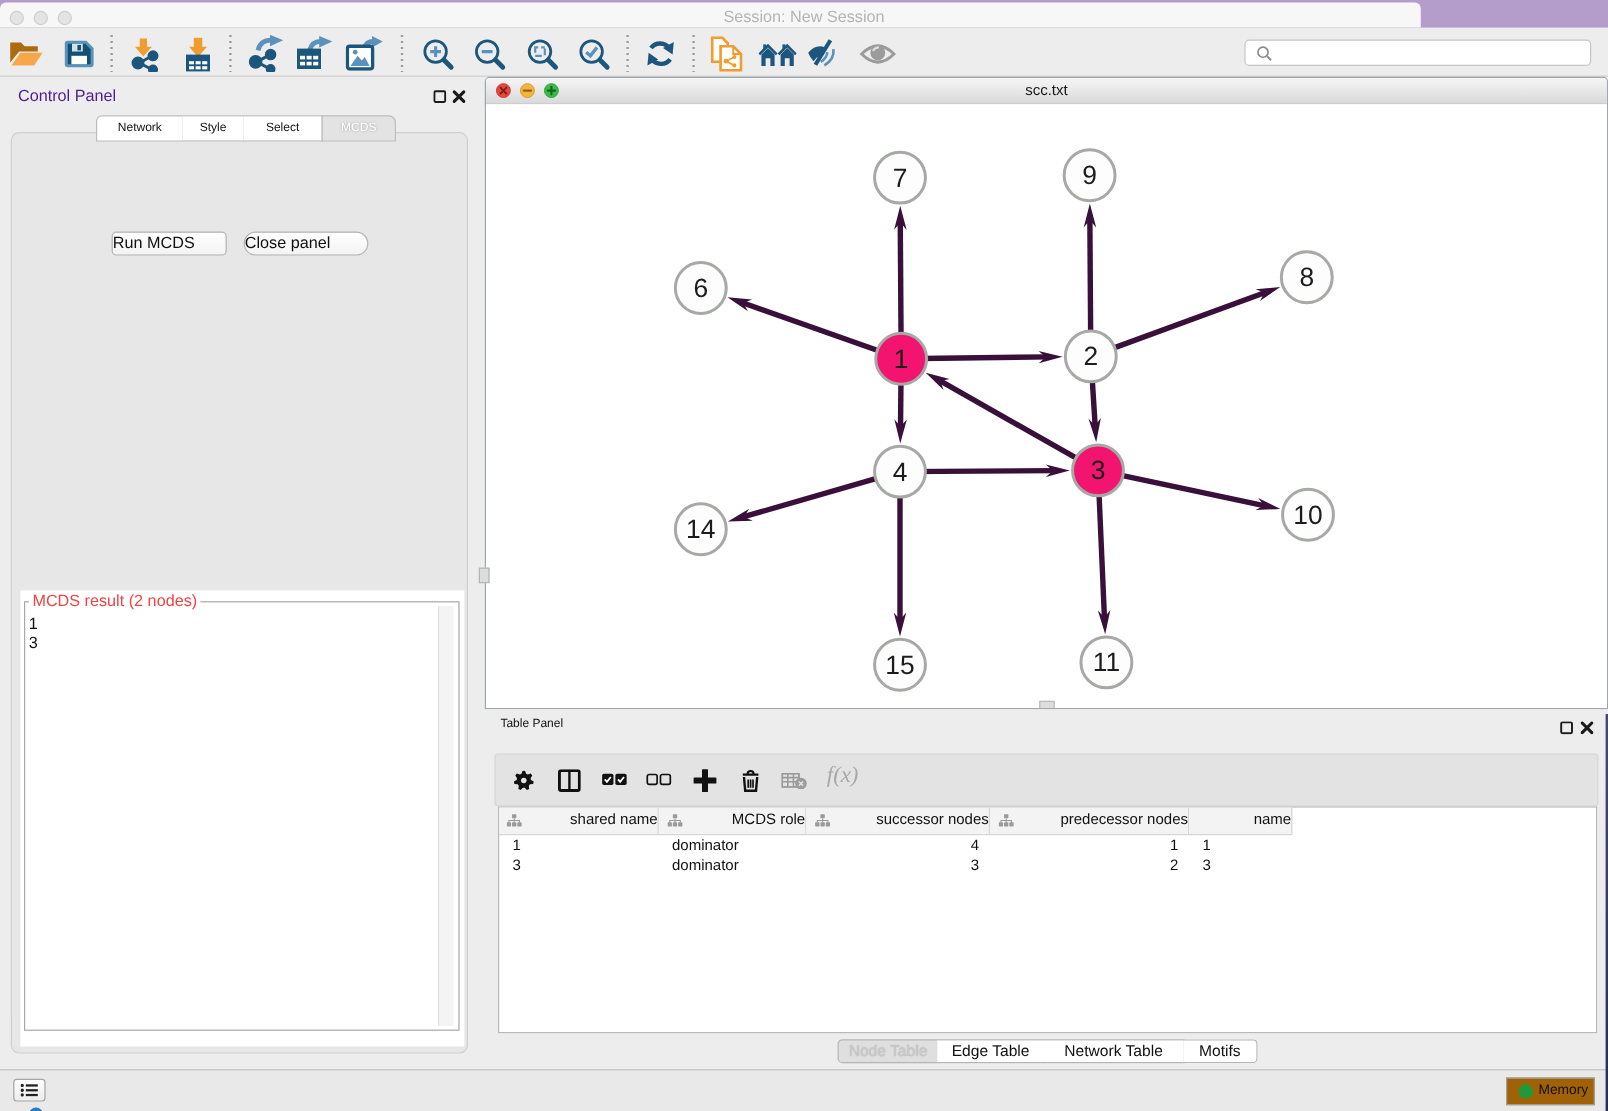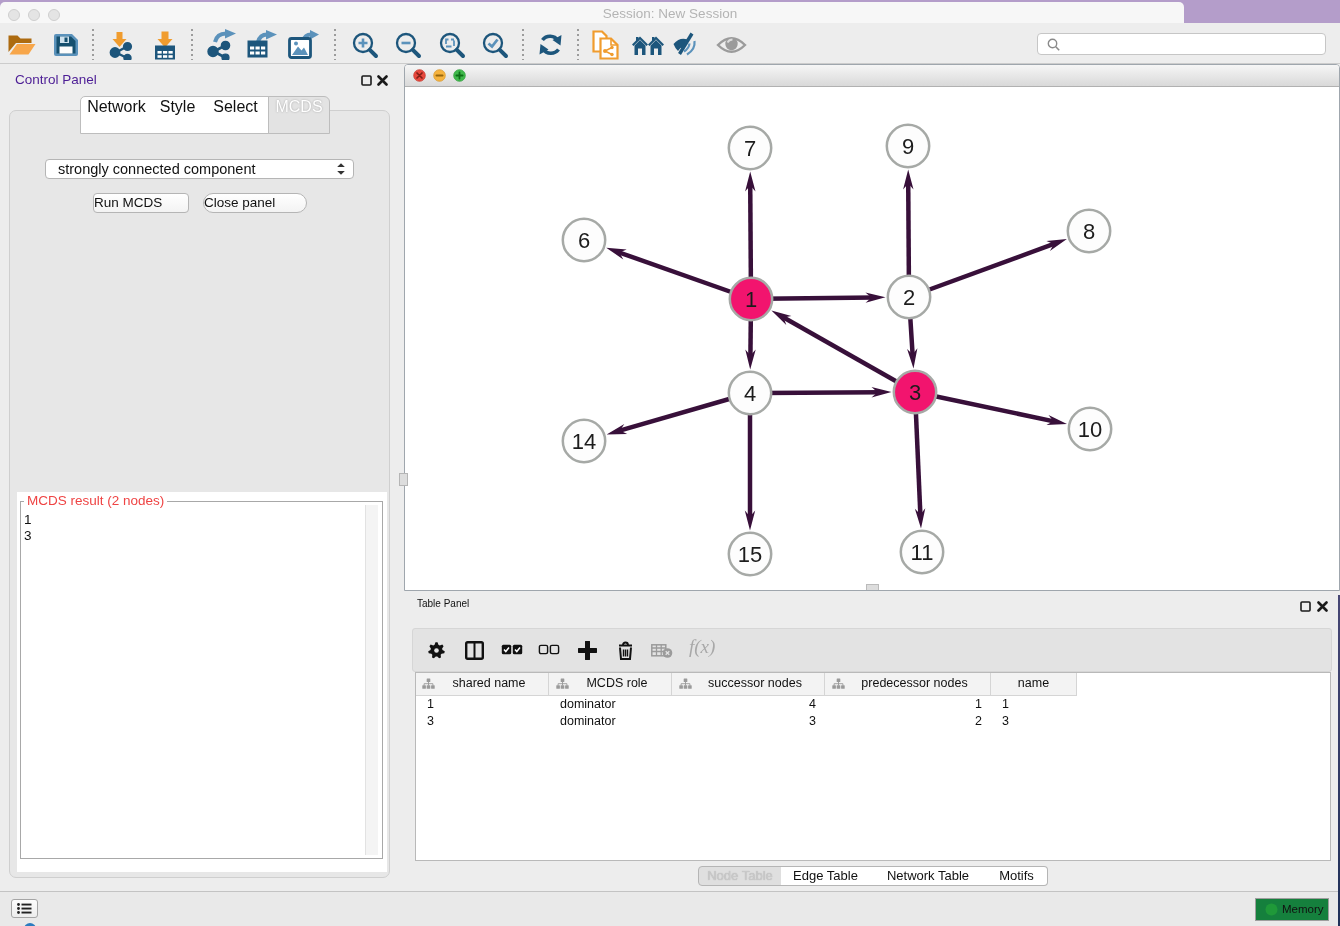--- a/index.html
+++ b/index.html
@@ -16,22 +16,22 @@
 .tsep{position:absolute;top:6px;width:2px;height:31px;
  background-image:repeating-linear-gradient(#9c9c9c 0 2px,transparent 2px 5px);}
 #main{left:0;top:64px;width:1340px;height:827px;background:#ededed;}
 #searchbox{left:1037px;top:33px;width:289px;height:22px;background:#fff;
  border:1px solid #c6c6c6;border-radius:4px;box-sizing:border-box;}
 
 #cp-title{left:15px;top:8px;font-size:13.5px;color:#4c1d95;}
 .wicon{position:absolute;}
 #cp-content{left:9px;top:46px;width:381px;height:768px;background:#e7e7e7;
  border:1px solid #cfcfcf;border-radius:7px;box-sizing:border-box;}
-.tab{position:absolute;top:32px;height:38px;box-sizing:border-box;
- border:1px solid #bdbdbd;background:#fff;font-size:16px;color:#111;
+.tab{position:absolute;top:32px;height:22px;box-sizing:border-box;
+ border:1px solid #bdbdbd;background:#fff;font-size:10px;color:#111;
  text-align:center;line-height:20px;}
 #opt-label{left:0;top:71px;width:390px;text-align:center;font-size:14.5px;color:#111;}
 #dropdown{left:45px;top:95px;width:309px;height:20px;background:#fff;
  border:1px solid #b5b5b5;border-radius:4px;box-sizing:border-box;
  font-size:14.5px;color:#111;line-height:18px;padding-left:12px;}
 .btn{position:absolute;top:129px;height:20px;background:linear-gradient(#ffffff,#f3f3f3);
  border:1px solid #b5b5b5;border-radius:4px;box-sizing:border-box;
  font-size:13.5px;color:#111;text-align:left;line-height:18px;}
 #mcds-result{left:17px;top:428px;width:370px;height:380px;background:#fff;}
 #mcds-fs{position:absolute;left:3px;top:9px;width:363px;height:358px;
@@ -51,30 +51,30 @@
  font-size:12.5px;color:#1a1a1a;}
 #canvas{position:absolute;left:0;top:22px;width:934px;height:503px;background:#fff;overflow:hidden;}
 
 #tablepanel{left:404px;top:527px;width:936px;height:300px;background:#ededed;}
 #tp-title{position:absolute;left:13px;top:7px;font-size:10px;color:#111;}
 #tp-toolbar{position:absolute;left:8px;top:37px;width:920px;height:44px;
  background:#e3e3e3;border:1px solid #d6d6d6;border-radius:3px;box-sizing:border-box;}
 #tp-table{position:absolute;left:11px;top:81px;width:916px;height:189px;
  background:#fff;border:1px solid #b9b9b9;box-sizing:border-box;}
 .th{position:absolute;top:0;height:22px;background:#f3f3f3;border-right:1px solid #d5d5d5;
- box-sizing:border-box;font-size:12.5px;color:#111;text-align:center;line-height:21px;}
+ box-sizing:border-box;font-size:12.5px;color:#111;text-align:right;line-height:21px;}
 .td{position:absolute;font-size:12.5px;color:#111;height:16px;line-height:16px;}
 .btab{position:absolute;top:275px;height:20px;box-sizing:border-box;
  border:1px solid #b5b5b5;background:#fff;font-size:13px;color:#111;
  text-align:center;line-height:18px;}
 
 #statusbar{left:0;top:891px;width:1340px;height:35px;background:#e9e9e9;
  border-top:1px solid #c3c3c3;box-sizing:border-box;}
 #memorybtn{position:absolute;left:1255px;top:6px;width:74px;height:23px;
- background:#15803d;border:1px solid #9e9e9e;box-sizing:border-box;
+ background:#a16207;border:1px solid #9e9e9e;box-sizing:border-box;
  font-size:11.5px;color:#111;}
 #listbtn{position:absolute;left:11px;top:7px;width:27px;height:19px;
  background:linear-gradient(#fdfdfd,#ededed);border:1px solid #a5a5a5;
  border-radius:3px;box-sizing:border-box;}
 </style></head>
 <body>
 <div class="abs" id="titlebar">
   <div class="tl" style="left:8px"></div>
   <div class="tl" style="left:28px"></div>
   <div class="tl" style="left:48px"></div>
@@ -226,45 +226,40 @@
   <rect x="1" y="1" width="9" height="9" fill="none" stroke="#1a1a1a" stroke-width="1.6" rx="1"></rect>
 </svg>
 <svg class="wicon" style="left:377px;top:11px" width="11" height="11" viewBox="0 0 11 11">
   <path d="M1.5 1.5 L9.5 9.5 M9.5 1.5 L1.5 9.5" stroke="#1a1a1a" stroke-width="2.6" stroke-linecap="round"></path>
 </svg>
 <div class="abs" id="cp-content"></div>
 <div class="tab" style="left:80px;width:73px;border-radius:5px 0 0 0;">Network</div>
 <div class="tab" style="left:152px;width:52px;border-left:none;">Style</div>
 <div class="tab" style="left:203px;width:66px;border-left:none;">Select</div>
 <div class="tab" style="left:268px;width:62px;border-radius:0 6px 0 0;background:#e3e3e3;color:#ffffff;text-shadow:0 0 2px #9f9f9f;">MCDS</div>
-<div class="abs" id="dropdown">strongly connected component
-  <svg width="10" height="14" style="position:absolute;right:7px;top:2px" viewBox="0 0 10 14">
-    <path d="M1.2 5 L5 1.2 L8.8 5 Z" fill="#333"></path>
-    <path d="M1.2 9 L5 12.8 L8.8 9 Z" fill="#333"></path>
-  </svg>
-</div>
 <div class="btn" style="left:93px;width:96px;">Run MCDS</div>
 <div class="btn" style="left:203px;width:104px;border-radius:10px;">Close panel</div>
 <div class="abs" id="mcds-result">
   <div id="mcds-fs"></div>
   <div id="mcds-legend">MCDS result (2 nodes)</div>
   <div id="mcds-lines">1<br>3</div>
   <div id="mcds-sb"></div>
 </div>
 
 <div class="abs" id="netwin">
   <div id="net-titlebar">
     <svg style="position:absolute;left:8px;top:4px" width="60" height="13" viewBox="0 0 60 13">
       <circle cx="6.5" cy="6.5" r="5.8" fill="#e8473c" stroke="#c63b31" stroke-width="0.8"></circle>
       <path d="M4 4 L9 9 M9 4 L4 9" stroke="#811f17" stroke-width="1.7" stroke-linecap="round"></path>
       <circle cx="26.5" cy="6.5" r="5.8" fill="#f6b33e" stroke="#d99a2f" stroke-width="0.8"></circle>
       <path d="M23.4 6.5 L29.6 6.5" stroke="#96660d" stroke-width="1.8" stroke-linecap="round"></path>
       <circle cx="46.5" cy="6.5" r="5.8" fill="#3fb84b" stroke="#30a03c" stroke-width="0.8"></circle>
       <path d="M43.4 6.5 L49.6 6.5 M46.5 3.4 L46.5 9.6" stroke="#0c6e16" stroke-width="1.8" stroke-linecap="round"></path>
     </svg>
+    <div id="net-title">scc.txt</div>
   </div>
   <div id="canvas">
   <svg width="935" height="505" viewBox="0 0 935 505">
 <g stroke="#38103a" stroke-width="4.5">
 <line x1="346.0" y1="212.0" x2="345.2" y2="95.5"></line>
 <line x1="346.0" y1="212.0" x2="211.5" y2="164.5"></line>
 <line x1="346.0" y1="212.0" x2="469.5" y2="210.4"></line>
 <line x1="346.0" y1="212.0" x2="345.4" y2="271.5"></line>
 <line x1="504.0" y1="210.0" x2="503.2" y2="93.5"></line>
 <line x1="504.0" y1="210.0" x2="651.6" y2="155.9"></line>

